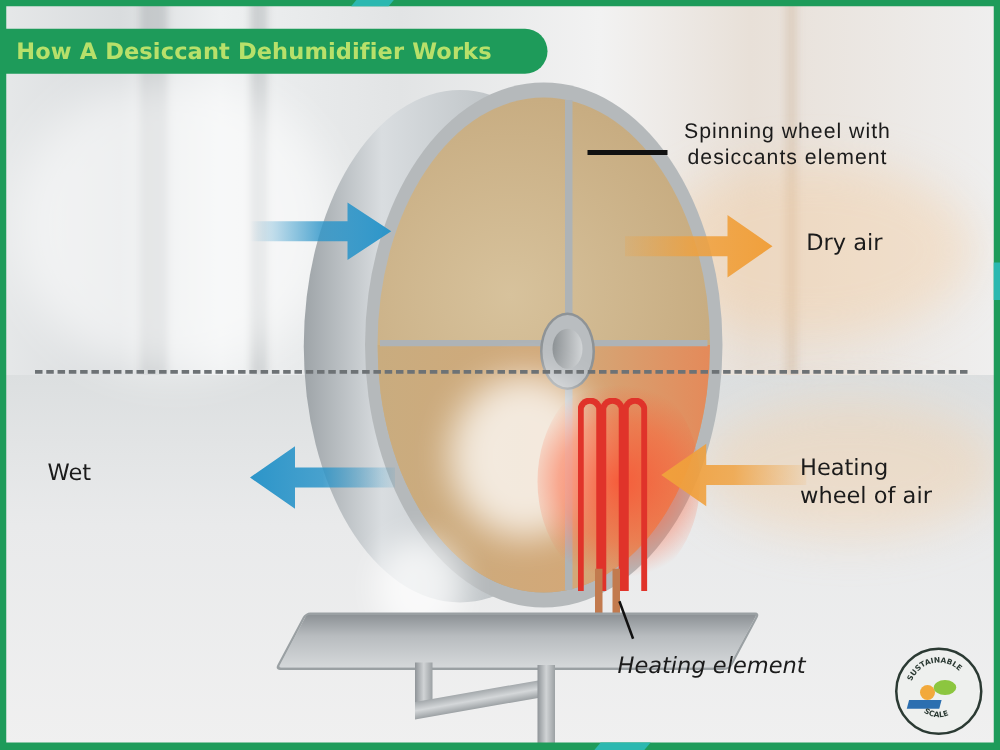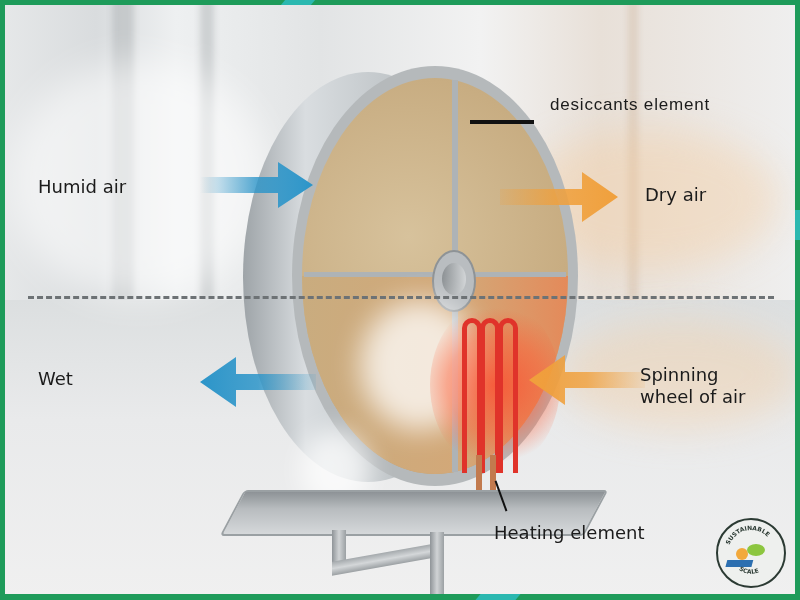--- a/index.html
+++ b/index.html
@@ -134,34 +134,34 @@
     <defs>
         <linearGradient id="go2" x1="0" x2="1">
           <stop offset="0" stop-color="#f0a03c"></stop>
           <stop offset="0.5" stop-color="#f0a03c" stop-opacity="0.8"></stop>
           <stop offset="1" stop-color="#f0a03c" stop-opacity="0.1"></stop>
         </linearGradient>
       </defs>
     <polygon points="118,19 38,19 38,2 2,27 38,52 38,35 118,35" fill="url(#go2)"></polygon>
   </svg>
 
-  <div class="lbl" style="left:38px;top:176px;">Humid air</div>
   <div class="lbl" style="left:645px;top:184px;text-align:center;">Dry air</div>
   <div class="lbl" style="left:38px;top:368px;">
     <div>Wet</div>
   </div>
   <div class="lbl" style="left:640px;top:364px;">
-    <div>Spinning</div>
+    <div>Heating</div>
     <div>wheel of air</div>
   </div>
   <div class="lbl-cond" style="left:530px;top:94px;width:200px;">
+    <div>Spinning wheel with</div>
     <div>desiccants element</div>
   </div>
   <div class="leader" style="left:470px;top:120px;width:64px;height:4px;"></div>
-  <div class="lbl" style="left:494px;top:522px;">Heating element</div>
+  <div class="lbl" style="left:494px;top:522px;font-style:italic;">Heating element</div>
   <div class="leader" style="left:500px;top:480px;width:2px;height:32px;transform:rotate(-20deg);"></div>
 
   <div class="logo">
     <svg width="66" height="66" viewBox="0 0 66 66">
       <defs>
         <path id="arcTop" d="M10,33 A23,23 0 0,1 56,33"></path>
         <path id="arcBot" d="M14,40 A20,20 0 0,0 52,40"></path>
       </defs>
       <text font-size="6" font-weight="bold" fill="#2b3a33" font-family="DejaVu Sans, sans-serif"><textPath href="#arcTop" startOffset="8">SUSTAINABLE</textPath></text>
       <circle cx="24" cy="34" r="6" fill="#f2a93b"></circle>
@@ -172,13 +172,16 @@
   </div>
 
   <div class="b-top"></div>
   <div class="accent" style="left:283px;top:0;width:30px;height:5px;"></div>
   <div class="b-bot"></div>
   <div class="accent" style="left:478px;bottom:0;width:40px;height:6px;"></div>
   <div class="b-left"></div>
   <div class="b-right"></div>
   <div class="accent" style="right:0;top:210px;width:5px;height:30px;transform:none;"></div>
 
+  <div class="title-pill">
+    <span class="title-text">How A Desiccant Dehumidifier Works</span>
+  </div>
 </div>
 
 </body></html>

